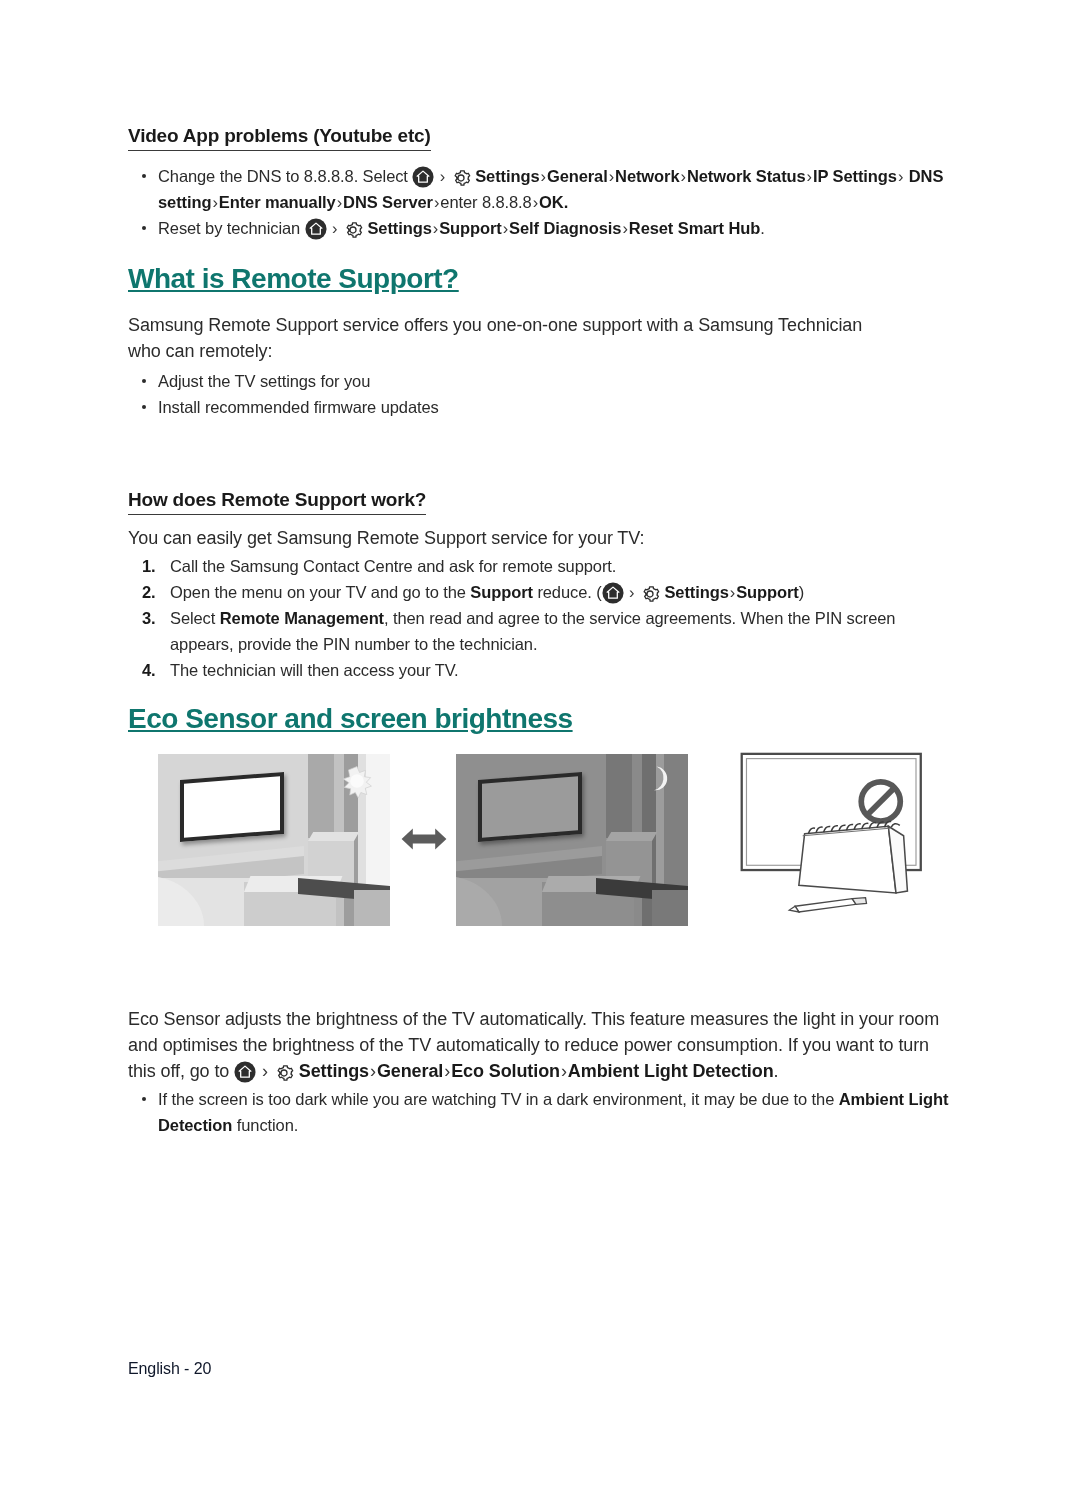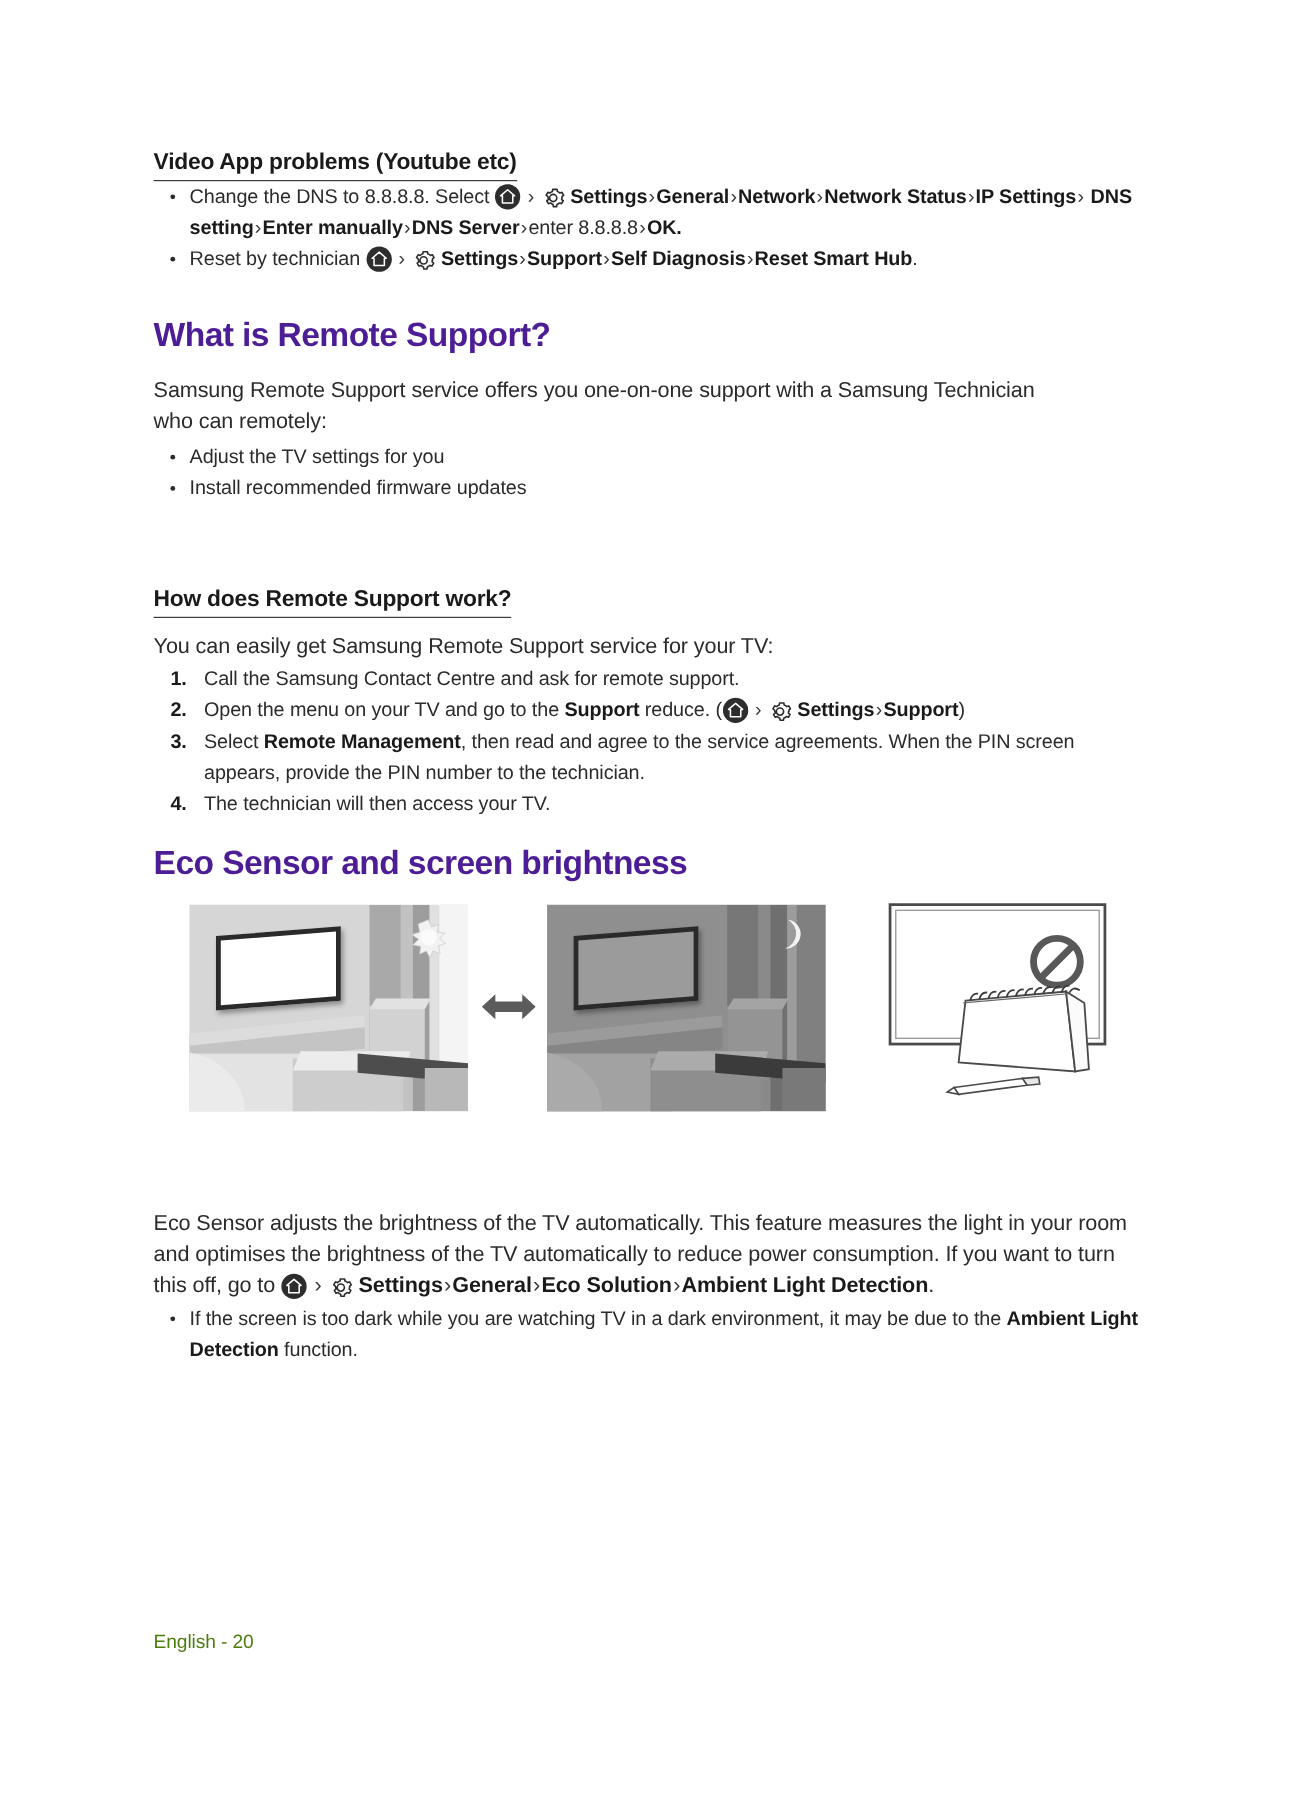--- a/index.html
+++ b/index.html
@@ -22,22 +22,23 @@
     color:#1a1a1a;
     border-bottom:1.5px solid #3a3a3a;
     display:inline-block;
     padding-bottom:2px;
     line-height:1.25;
   }
   .h1 {
     font-size:28px;
     font-weight:700;
     letter-spacing:-0.5px;
-    color:#4c1d95;
+    color:#0f766e;
     line-height:1.2;
+    text-decoration:underline;
   }
   .para {
     font-size:18px;
     line-height:26px;
     color:#2b2b2b;
     letter-spacing:-0.1px;
   }
   .b { font-weight:700; color:#1a1a1a; }
   .sep { color:#3a3a3a; padding:0 1px; font-weight:400; }
 
@@ -122,33 +123,33 @@
     left:608px; top:-6px;
     width:200px; height:186px;
   }
 
   
   .footer {
     position:absolute;
     left:128px;
     top:1360px;
     font-size:16px;
-    color:#4d7c0f;
+    color:#0f172a;
     letter-spacing:-0.1px;
   }
 </style>
 </head>
 <body>
 
 <div class="page">
 
   <div style="position:absolute; left:0; top:124px; width:828px;">
     <div class="sub-head">Video App problems (Youtube etc)</div>
 
-    <ul class="bul" style="margin-top:0;">
+    <ul class="bul" style="margin-top:12px;">
       <li>
         <span>Change the DNS to 8.8.8.8. Select</span>
         <span class="ico home-ico">
           <svg viewBox="0 0 24 24" width="22" height="22">
               <circle cx="12" cy="12" r="11.5" fill="#2d2d2d"></circle>
               <path d="M12 5.6 5.6 11.1h1.7v6.6h9.4v-6.6h1.7z" fill="none" stroke="#fff" stroke-width="1.4" stroke-linejoin="round"></path>
             </svg>
         </span>
         <span class="sep">›</span>
         <span class="ico gear-ico">

